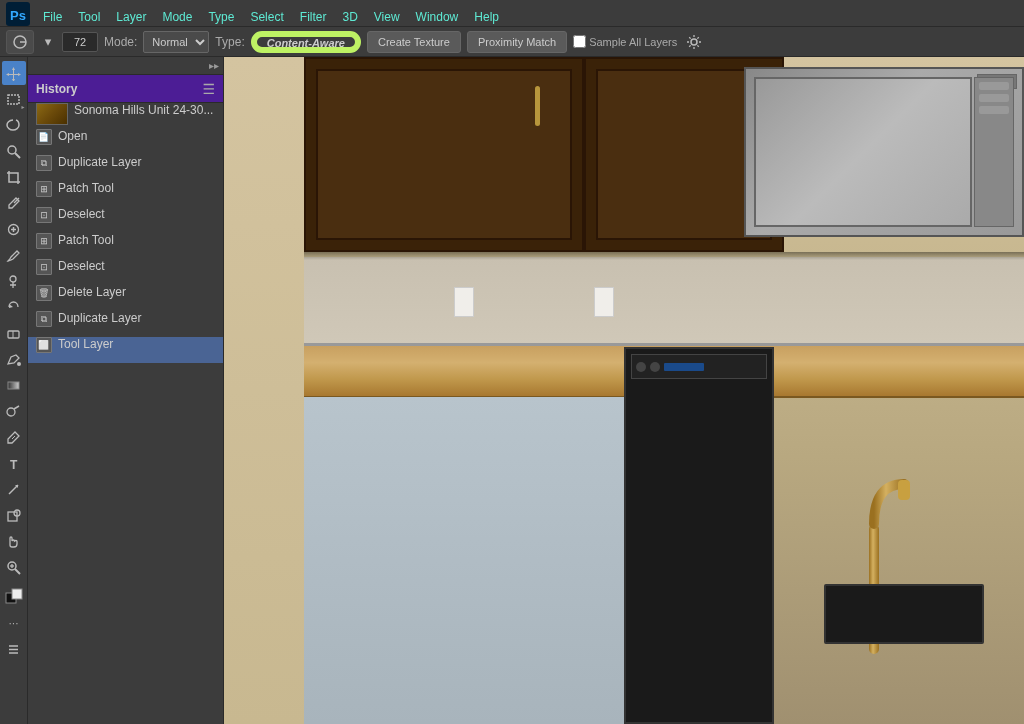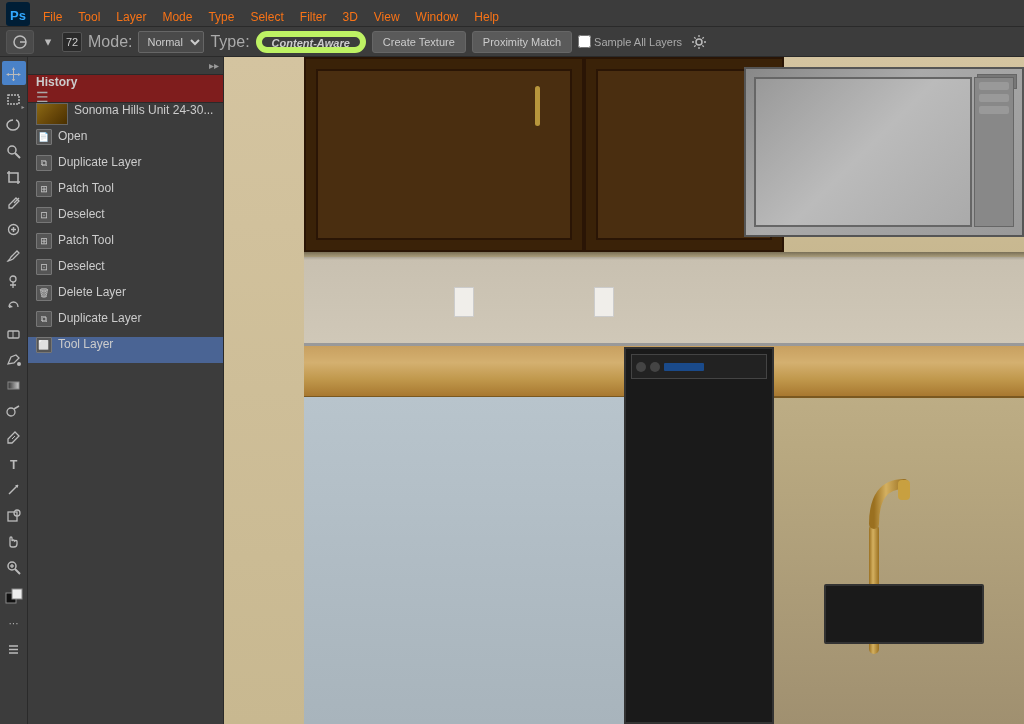--- a/index.html
+++ b/index.html
@@ -31,21 +31,21 @@
     }
     .menu-items {
       display: flex;
       gap: 2px;
     }
     .menu-item {
       padding: 2px 7px;
       cursor: pointer;
       border-radius: 2px;
       font-size: 12px;
-      color: #f97316;
+      color: #5eead4;
     }
 
     
     #options-bar {
       height: 30px;
       background: #3c3c3c;
       display: flex;
       align-items: center;
       padding: 0 6px;
       gap: 6px;
@@ -58,31 +58,31 @@
       border: 1px solid #555;
       border-radius: 3px;
       display: flex;
       align-items: center;
       justify-content: center;
       cursor: pointer;
       font-size: 13px;
       color: #bbb;
     }
     .size-input {
-      width: 20px;
+      width: 36px;
       height: 20px;
       background: #2a2a2a;
       border: 1px solid #555;
       color: #ccc;
       text-align: center;
       font-size: 11px;
       border-radius: 2px;
     }
     .label-text {
-      font-size: 16px;
+      font-size: 12px;
       color: #aaa;
     }
     .mode-select {
       height: 22px;
       background: #4a4a4a;
       border: 1px solid #666;
       color: #ccc;
       font-size: 11px;
       padding: 0 4px;
       border-radius: 2px;
@@ -166,27 +166,26 @@
     
     #history-panel {
       width: 196px;
       background: #3c3c3c;
       border-right: 1px solid #2a2a2a;
       display: flex;
       flex-direction: column;
     }
     #history-header {
       height: 28px;
-      background: #7f1d1d;
-      display: flex;
-      align-items: flex-start;
+      background: #4c1d95;
+      display: flex;
+      align-items: center;
       justify-content: space-between;
       padding: 0 8px;
       border-bottom: 1px solid #2a2a2a;
-      flex-direction: column;
     }
     #history-title {
       font-size: 12px;
       font-weight: bold;
       color: #ccc;
     }
     .history-list {
       flex: 1;
       overflow-y: auto;
     }

